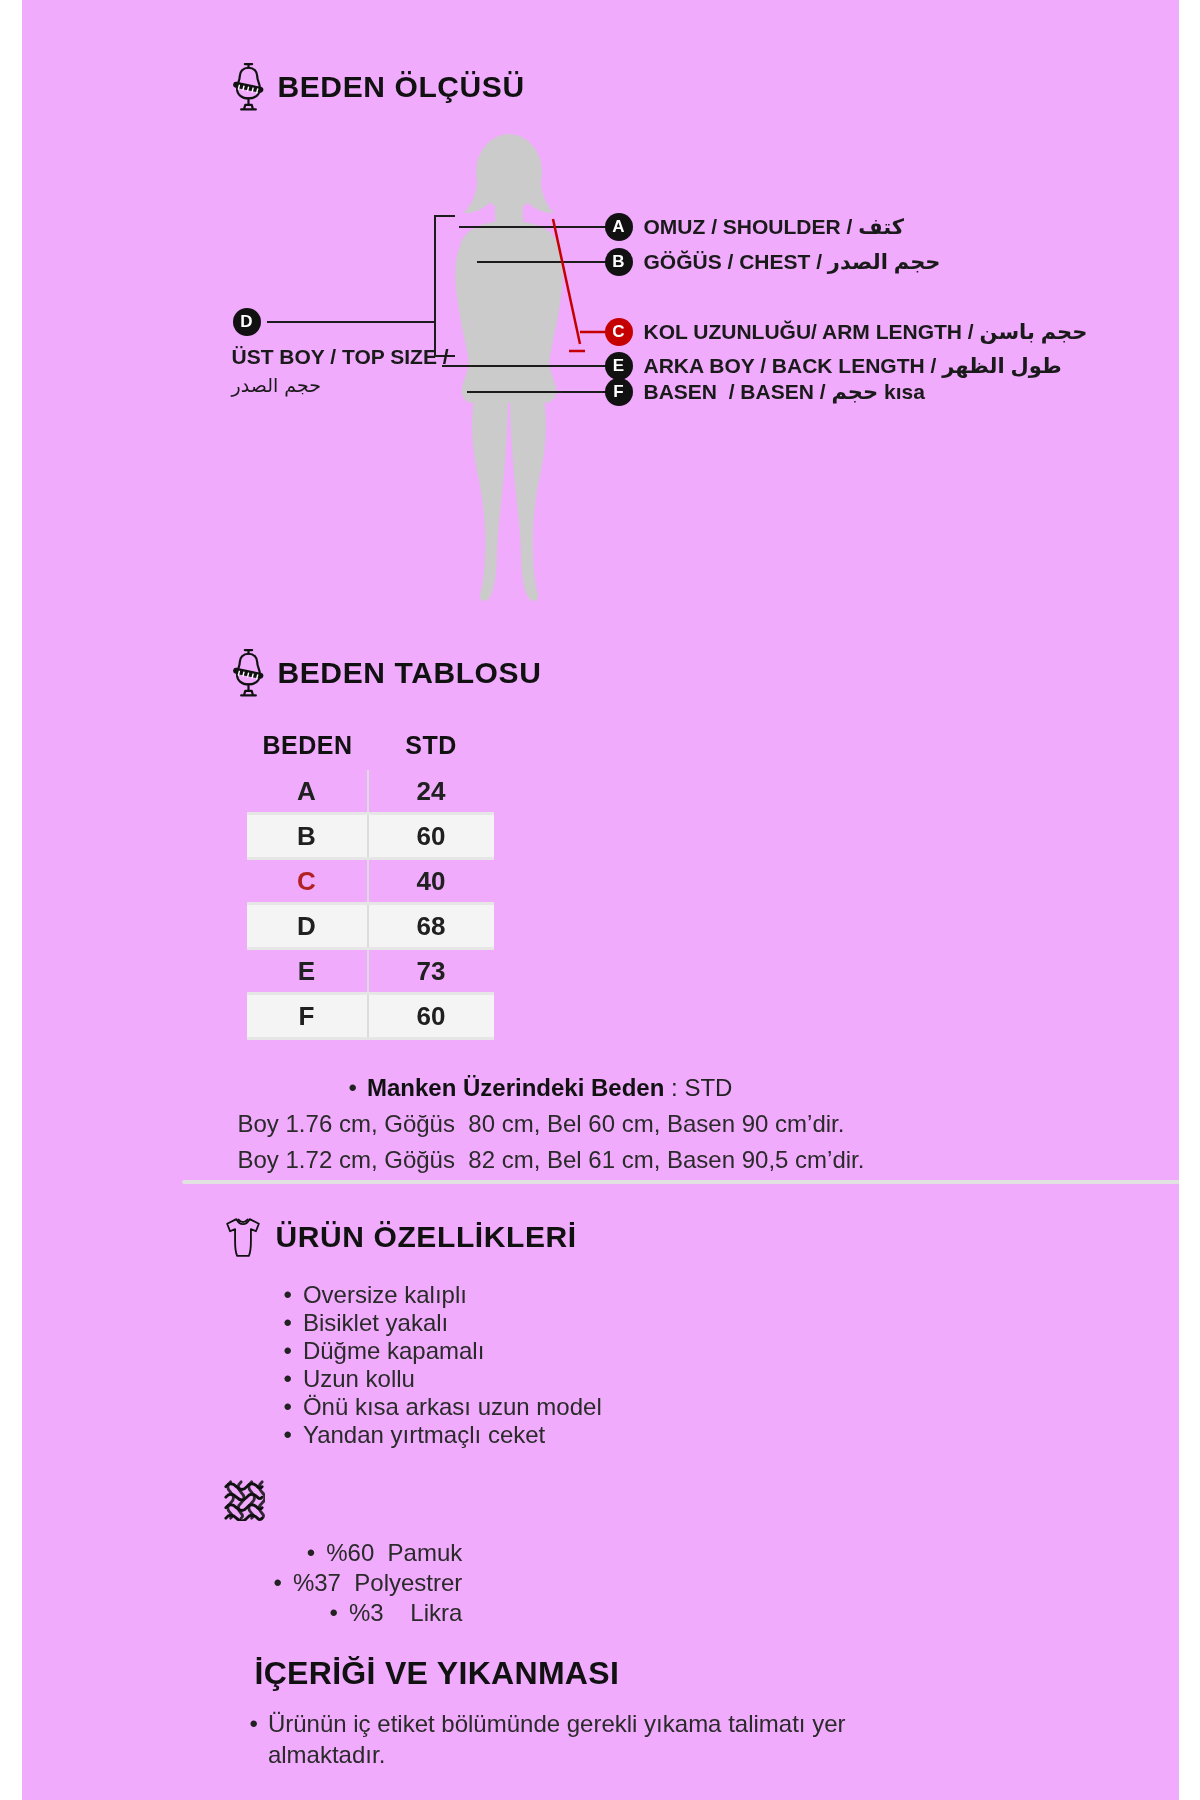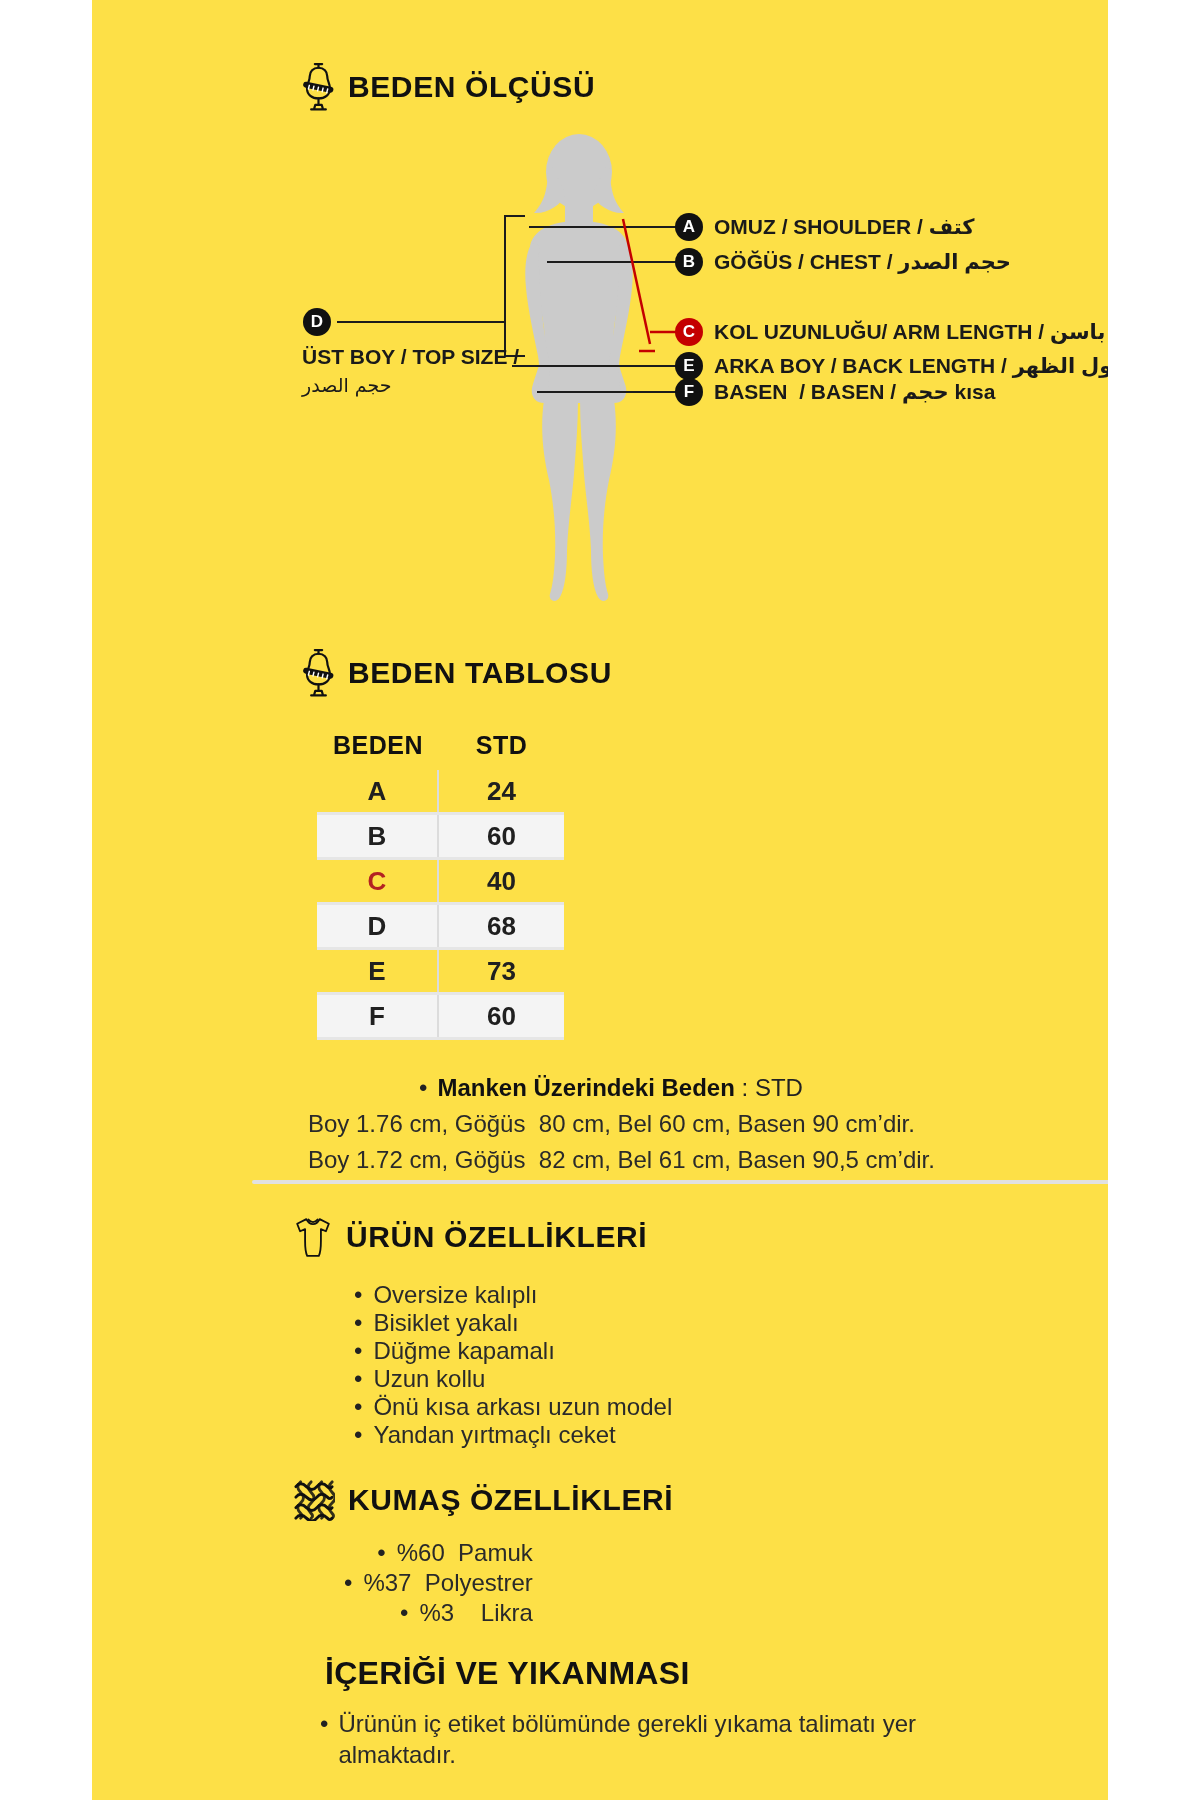--- a/index.html
+++ b/index.html
@@ -1,18 +1,18 @@
 <!DOCTYPE html>
 <html><head>
 <meta charset="utf-8">
 <style>
   * { margin:0; padding:0; box-sizing:border-box; }
   html,body { background:#fff; }
   body { font-family:"Liberation Sans","DejaVu Sans",sans-serif; color:#1c1c1c; }
-  .page { position:relative; width:1016px; height:1800px; background:#fde047; overflow:hidden; margin:0 auto; }
+  .page { position:relative; width:1157px; height:1800px; background:#f0abfc; overflow:hidden; margin:0 auto; }
 
   
   .hdr { position:absolute; display:flex; align-items:center; gap:13px; }
   .hdr .hdr-text { font-size:30px; font-weight:700; letter-spacing:.6px; color:#111; white-space:nowrap; }
   .hdr svg { display:block; }
 
   
   .diagram-svg { position:absolute; left:0; top:0; }
   .badge { position:absolute; width:28px; height:28px; border-radius:50%; background:#111;
            display:flex; align-items:center; justify-content:center;
@@ -217,21 +217,20 @@
         <path d="M3,8 q5,-6 11,0 t11,0 t11,0 q3,3 5,0"></path>
         <path d="M3,19 q5,-6 11,0 t11,0 t11,0 q3,3 5,0"></path>
         <path d="M3,30 q5,-6 11,0 t11,0 t11,0 q3,3 5,0"></path>
         <path d="M3,41 q5,-6 11,0 t11,0 t11,0 q3,3 5,0"></path>
         <path d="M8,3 q-6,5 0,11 t0,11 t0,11 q3,3 0,5" opacity="0.85"></path>
         <path d="M19,3 q-6,5 0,11 t0,11 t0,11 q3,3 0,5" opacity="0.85"></path>
         <path d="M30,3 q-6,5 0,11 t0,11 t0,11 q3,3 0,5" opacity="0.85"></path>
         <path d="M41,3 q-6,5 0,11 t0,11 t0,11 q3,3 0,5" opacity="0.85"></path>
       </svg>
     </span>
-    <span class="hdr-text">KUMAŞ ÖZELLİKLERİ</span>
   </div>
 
   <ul class="blist list-fabric">
     <li>%60  Pamuk</li>
     <li>%37  Polyestrer</li>
     <li>%3    Likra</li>
   </ul>
 
   <div class="care-title">İÇERİĞİ VE YIKANMASI</div>
   <ul class="blist list-care">

